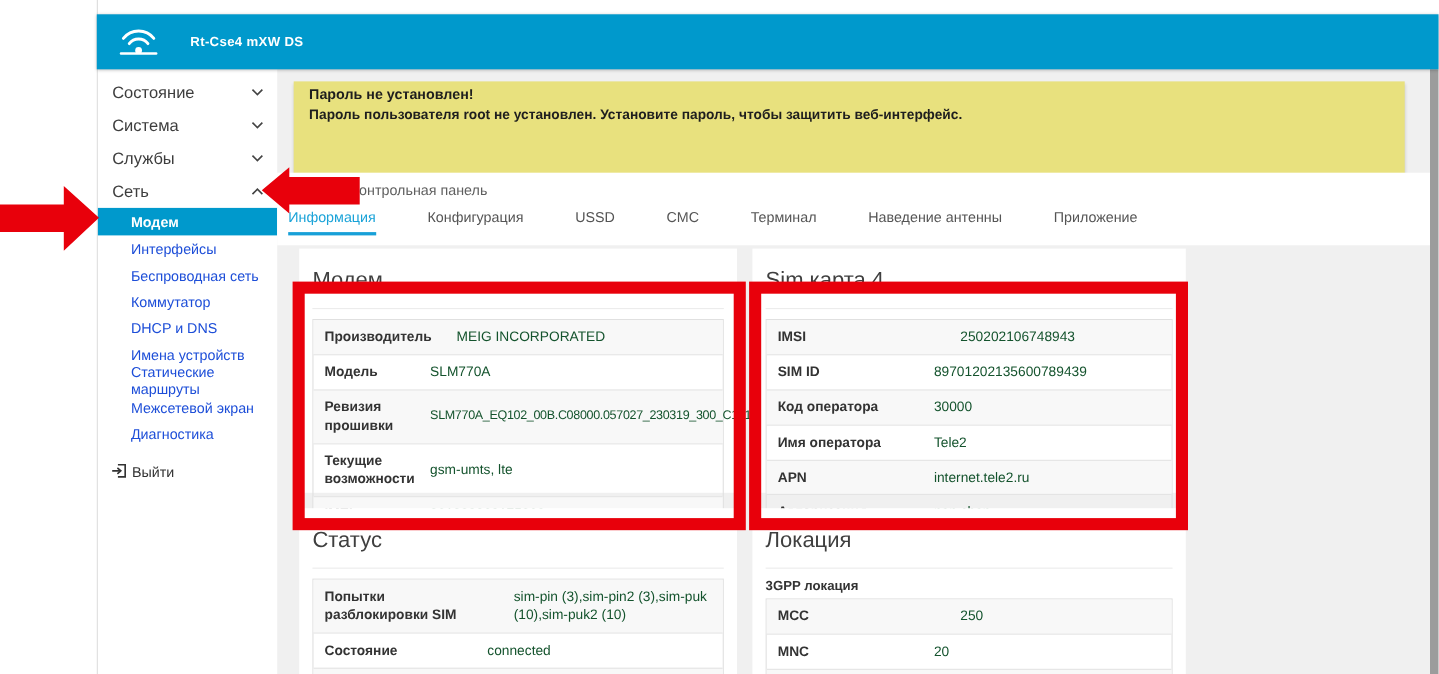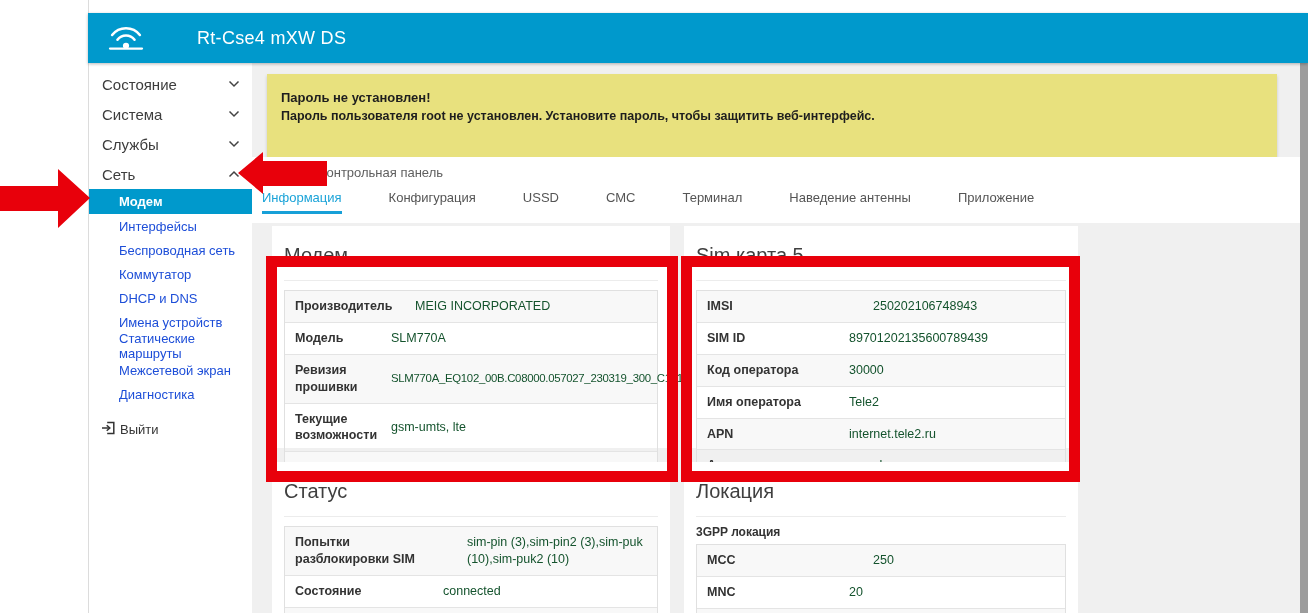--- a/index.html
+++ b/index.html
@@ -4,34 +4,34 @@
 <style>
   html,body{margin:0;padding:0;background:#ffffff;}
   body{width:1308px;height:613px;overflow:hidden;font-family:"Liberation Sans",sans-serif;position:relative;}
   .screen{position:absolute;left:0;top:0;width:1308px;height:613px;background:#fff;overflow:hidden;}
   .left-border{position:absolute;left:88px;top:0;width:1px;height:613px;background:#dcdcdc;}
 
   
   .appbar{position:absolute;left:88px;top:13px;width:1220px;height:50px;background:#0099cc;
           display:flex;align-items:center;box-shadow:0 1px 3px rgba(0,0,0,.28);z-index:3;}
   .appbar .logo{margin-left:17px;flex:none;}
-  .app-title{margin-left:50px;color:#fff;font-size:18px;font-weight:400;letter-spacing:.3px;}
+  .app-title{margin-left:26px;color:#fff;font-size:12px;font-weight:700;letter-spacing:.3px;}
 
   
   .sidebar{position:absolute;left:89px;top:63px;width:163px;height:550px;background:#fff;padding-top:6px;box-sizing:border-box;}
   .nav-item{height:30px;display:flex;align-items:center;padding:0 12px 0 13px;font-size:15px;color:#3d3d3d;cursor:pointer;}
   .nav-item .chev{margin-left:auto;}
   .sub-item{height:24px;display:flex;align-items:center;padding-left:30px;font-size:13px;color:#1d4ed8;cursor:pointer;}
   .sub-item.selected{background:#0099cc;color:#fff;font-weight:700;height:25px;}
   .logout{display:flex;align-items:center;gap:4px;margin:15px 0 0 12px;color:#333;font-size:13px;cursor:pointer;width:max-content;}
 
   
   .content{position:absolute;left:252px;top:63px;width:1048px;height:550px;background:#f0f0f0;}
   .banner{position:absolute;left:15px;top:11px;width:1010px;height:94px;background:#e8e17e;
-          box-shadow:0 2px 3px rgba(0,0,0,.18);box-sizing:border-box;padding:16px 14px 0 14px;}
+          box-shadow:0 2px 3px rgba(0,0,0,.18);box-sizing:border-box;padding:4px 14px 0 14px;}
   .banner-title{font-size:13px;font-weight:700;color:#1e1e1e;}
   .banner-msg{margin-top:4px;font-size:12.5px;font-weight:700;color:#1e1e1e;}
 
   .whiteband{position:absolute;left:0;top:94px;width:1048px;height:66px;background:#fff;}
   .breadcrumb{position:absolute;left:18px;top:8px;font-size:13px;color:#5f5f5f;}
   .tabs{position:absolute;left:10px;top:33px;display:flex;gap:47px;text-align:right;}
   .tab{font-size:13px;color:#555;padding-bottom:6px;border-bottom:3px solid transparent;cursor:pointer;white-space:nowrap;}
   .tab.active{color:#1aa3d8;border-bottom-color:#17a0d8;}
 
   .card{position:absolute;background:#fff;box-sizing:border-box;padding:10px 12px;}
@@ -169,21 +169,21 @@
             <div class="tval">gsm-umts, lte</div>
           </div>
           <div class="trow">
             <div class="tlabel">IMEI</div>
             <div class="tval">861232060175269</div>
           </div>
         </div>
     </section>
 
     <section class="card card-sim">
-      <h2>Sim карта 5</h2>
+      <h2>Sim карта 4</h2>
       <div class="tbl">
           <div class="trow">
             <div class="tlabel">IMSI</div>
             <div class="tval">250202106748943</div>
           </div>
           <div class="trow">
             <div class="tlabel">SIM ID</div>
             <div class="tval">89701202135600789439</div>
           </div>
           <div class="trow">

